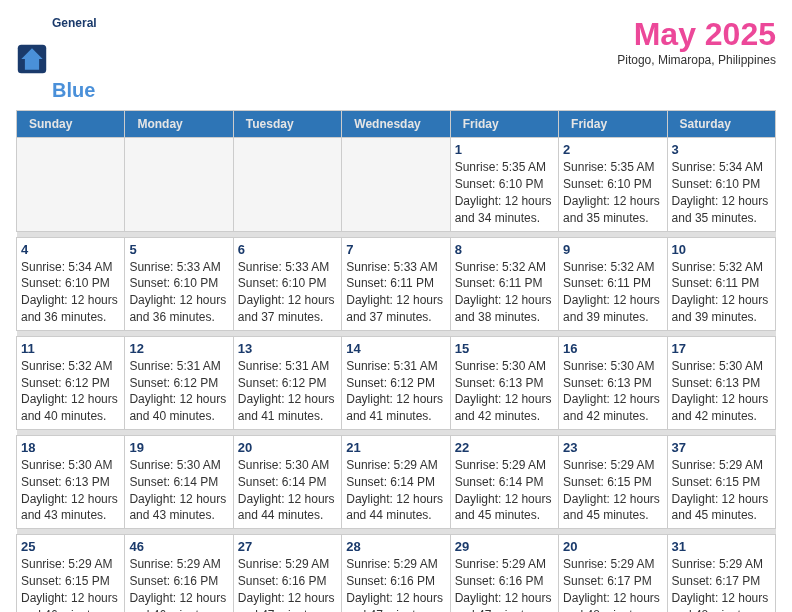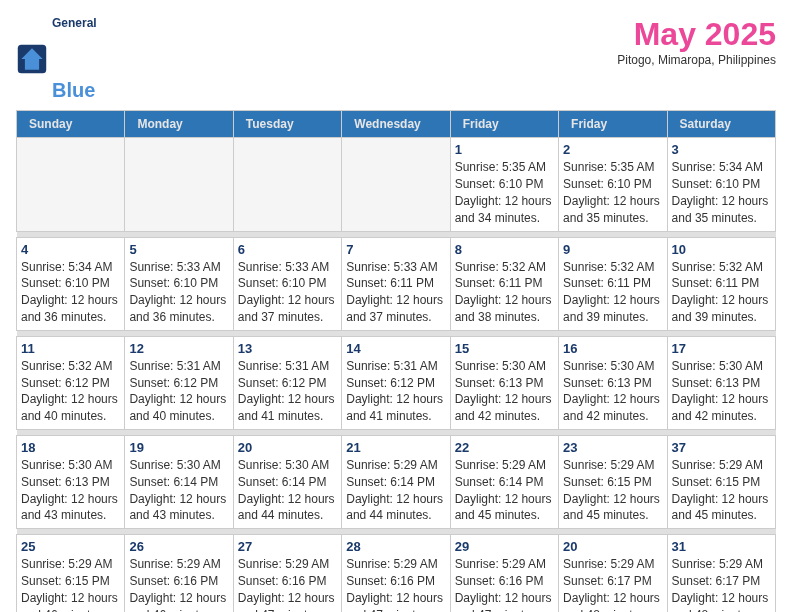--- a/index.html
+++ b/index.html
@@ -311,21 +311,21 @@
       </tr>
       <tr class="week-row">
         <td>
           <span class="day-num">25</span>
           <div class="day-info" style="white-space: pre-line;">Sunrise: 5:29 AM
 Sunset: 6:15 PM
 Daylight: 12 hours
 and 46 minutes.</div>
         </td>
         <td>
-          <span class="day-num">26</span>
+          <span class="day-num">46</span>
           <div class="day-info" style="white-space: pre-line;">Sunrise: 5:29 AM
 Sunset: 6:16 PM
 Daylight: 12 hours
 and 46 minutes.</div>
         </td>
         <td>
           <span class="day-num">27</span>
           <div class="day-info" style="white-space: pre-line;">Sunrise: 5:29 AM
 Sunset: 6:16 PM
 Daylight: 12 hours

